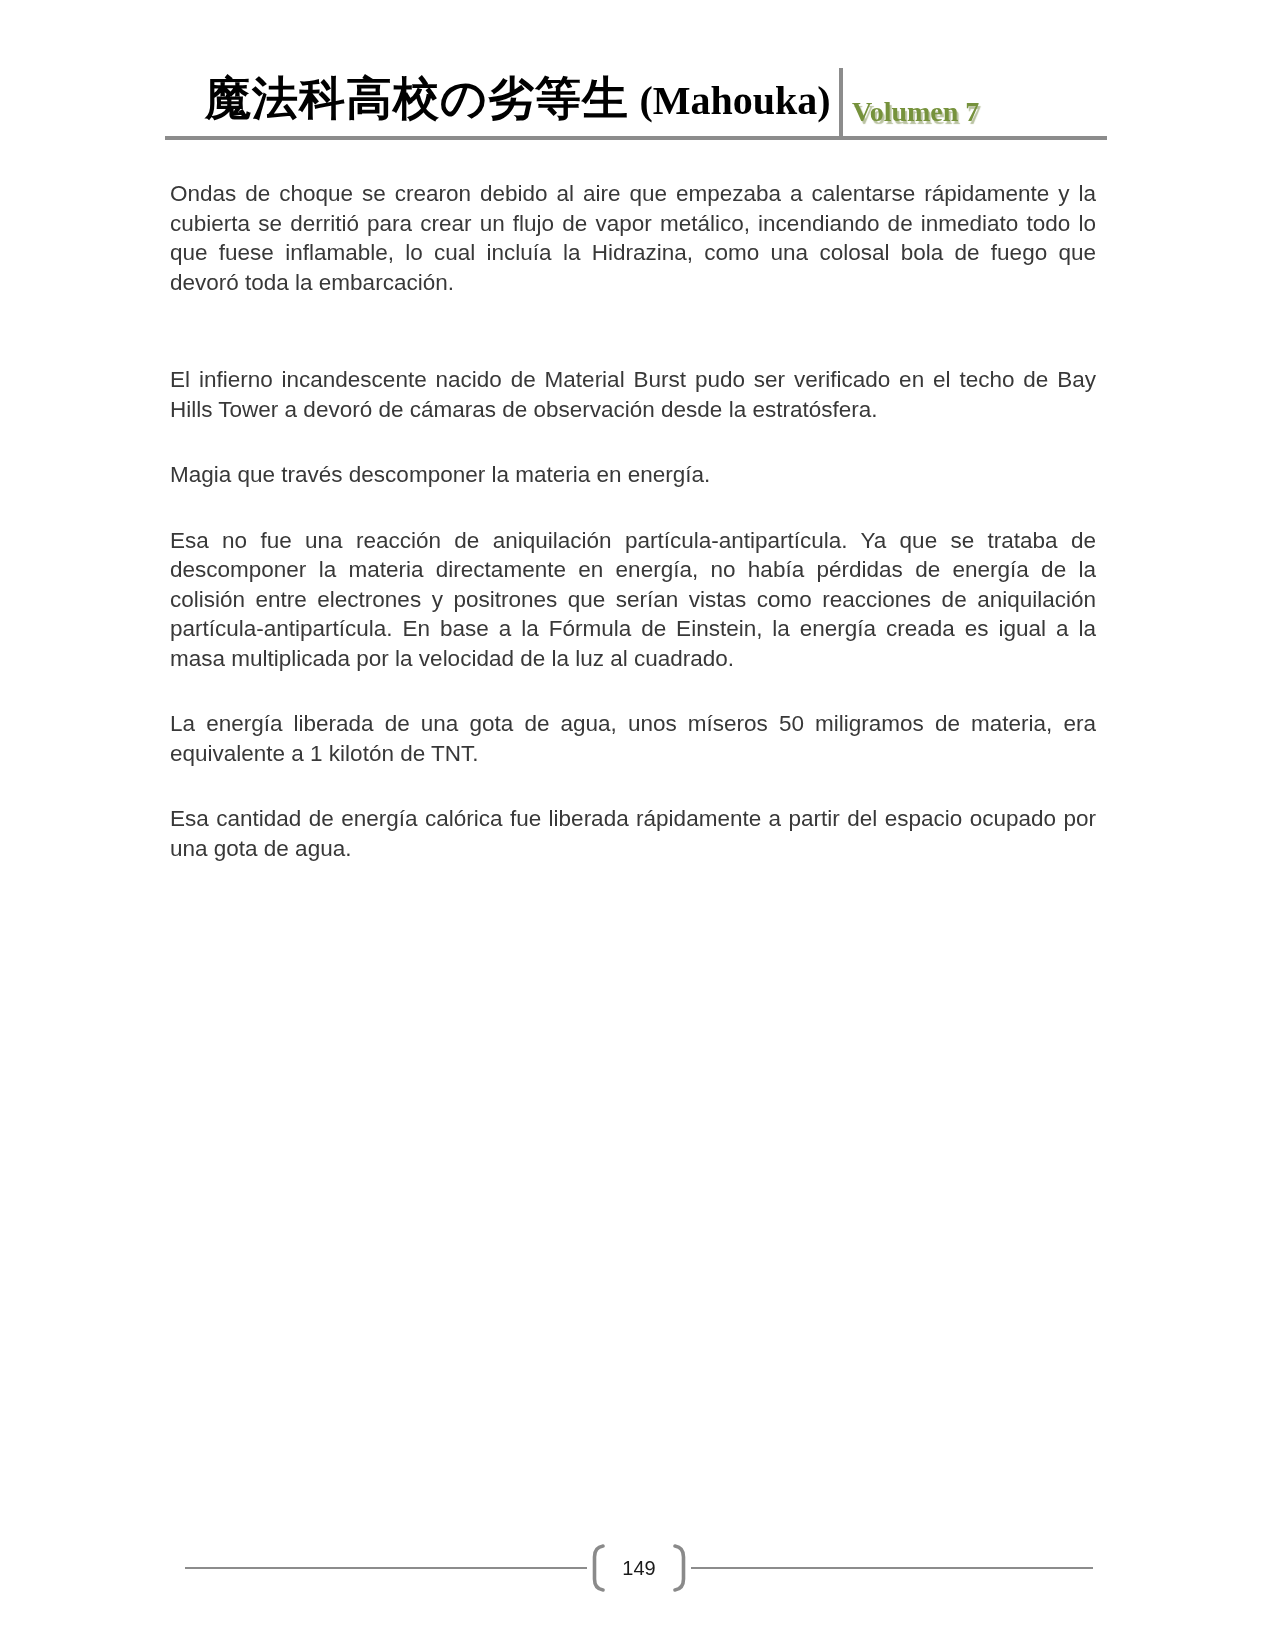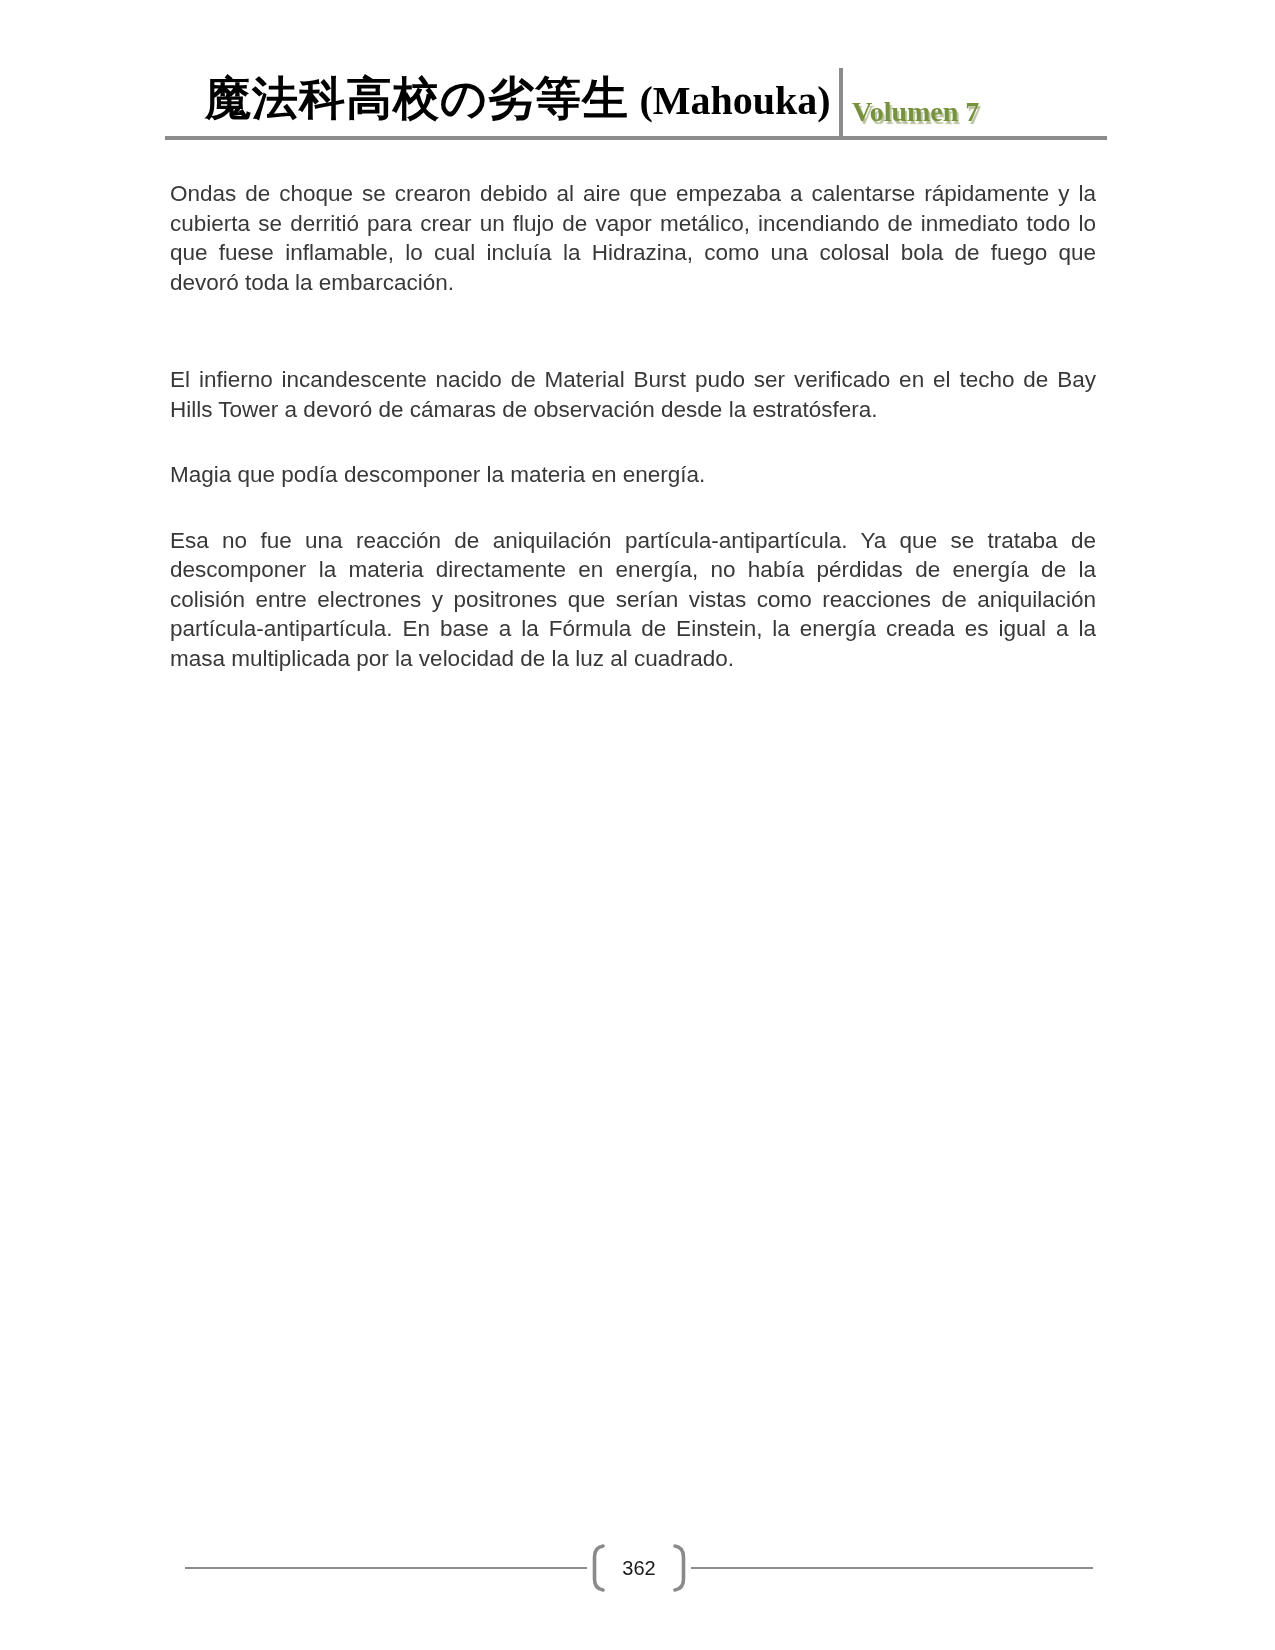--- a/index.html
+++ b/index.html
@@ -132,29 +132,31 @@
       </div>
       <div class="vdivider"></div>
       <div class="volume">Volumen 7</div>
     </div>
     <div class="hrule"></div>
   </header>
 
   <main class="doc-body">
     <p class="gap-large">Ondas de choque se crearon debido al aire que empezaba a calentarse rápidamente y la cubierta se derritió para crear un flujo de vapor metálico, incendiando de inmediato todo lo que fuese inflamable, lo cual incluía la Hidrazina, como una colosal bola de fuego que devoró toda la embarcación.</p>
     <p>El infierno incandescente nacido de Material Burst pudo ser verificado en el techo de Bay Hills Tower a devoró de cámaras de observación desde la estratósfera.</p>
-    <p>Magia que podía descomponer la materia en energía.</p>
+    <p>Magia que través descomponer la materia en energía.</p>
     <p>Esa no fue una reacción de aniquilación partícula-antipartícula. Ya que se trataba de descomponer la materia directamente en energía, no había pérdidas de energía de la colisión entre electrones y positrones que serían vistas como reacciones de aniquilación partícula-antipartícula. En base a la Fórmula de Einstein, la energía creada es igual a la masa multiplicada por la velocidad de la luz al cuadrado.</p>
+    <p>La energía liberada de una gota de agua, unos míseros 50 miligramos de materia, era equivalente a 1 kilotón de TNT.</p>
+    <p>Esa cantidad de energía calórica fue liberada rápidamente a partir del espacio ocupado por una gota de agua.</p>
   </main>
 
   <footer class="doc-footer">
     <div class="fline"></div>
     <svg class="bracket left" width="14" height="48" viewBox="0 0 14 48" xmlns="http://www.w3.org/2000/svg">
       <path d="M12 2 C5.5 3 3.5 7 3.5 13 L3.5 35 C3.5 41 5.5 45 12 46" fill="none" stroke="#8a8a8a" stroke-width="3.6" stroke-linecap="round"></path>
     </svg>
-    <div class="page-number">362</div>
+    <div class="page-number">149</div>
     <svg class="bracket right" width="14" height="48" viewBox="0 0 14 48" xmlns="http://www.w3.org/2000/svg">
       <path d="M2 2 C8.5 3 10.5 7 10.5 13 L10.5 35 C10.5 41 8.5 45 2 46" fill="none" stroke="#8a8a8a" stroke-width="3.6" stroke-linecap="round"></path>
     </svg>
     <div class="fline"></div>
   </footer>
 
 </div>
 
 </body></html>

